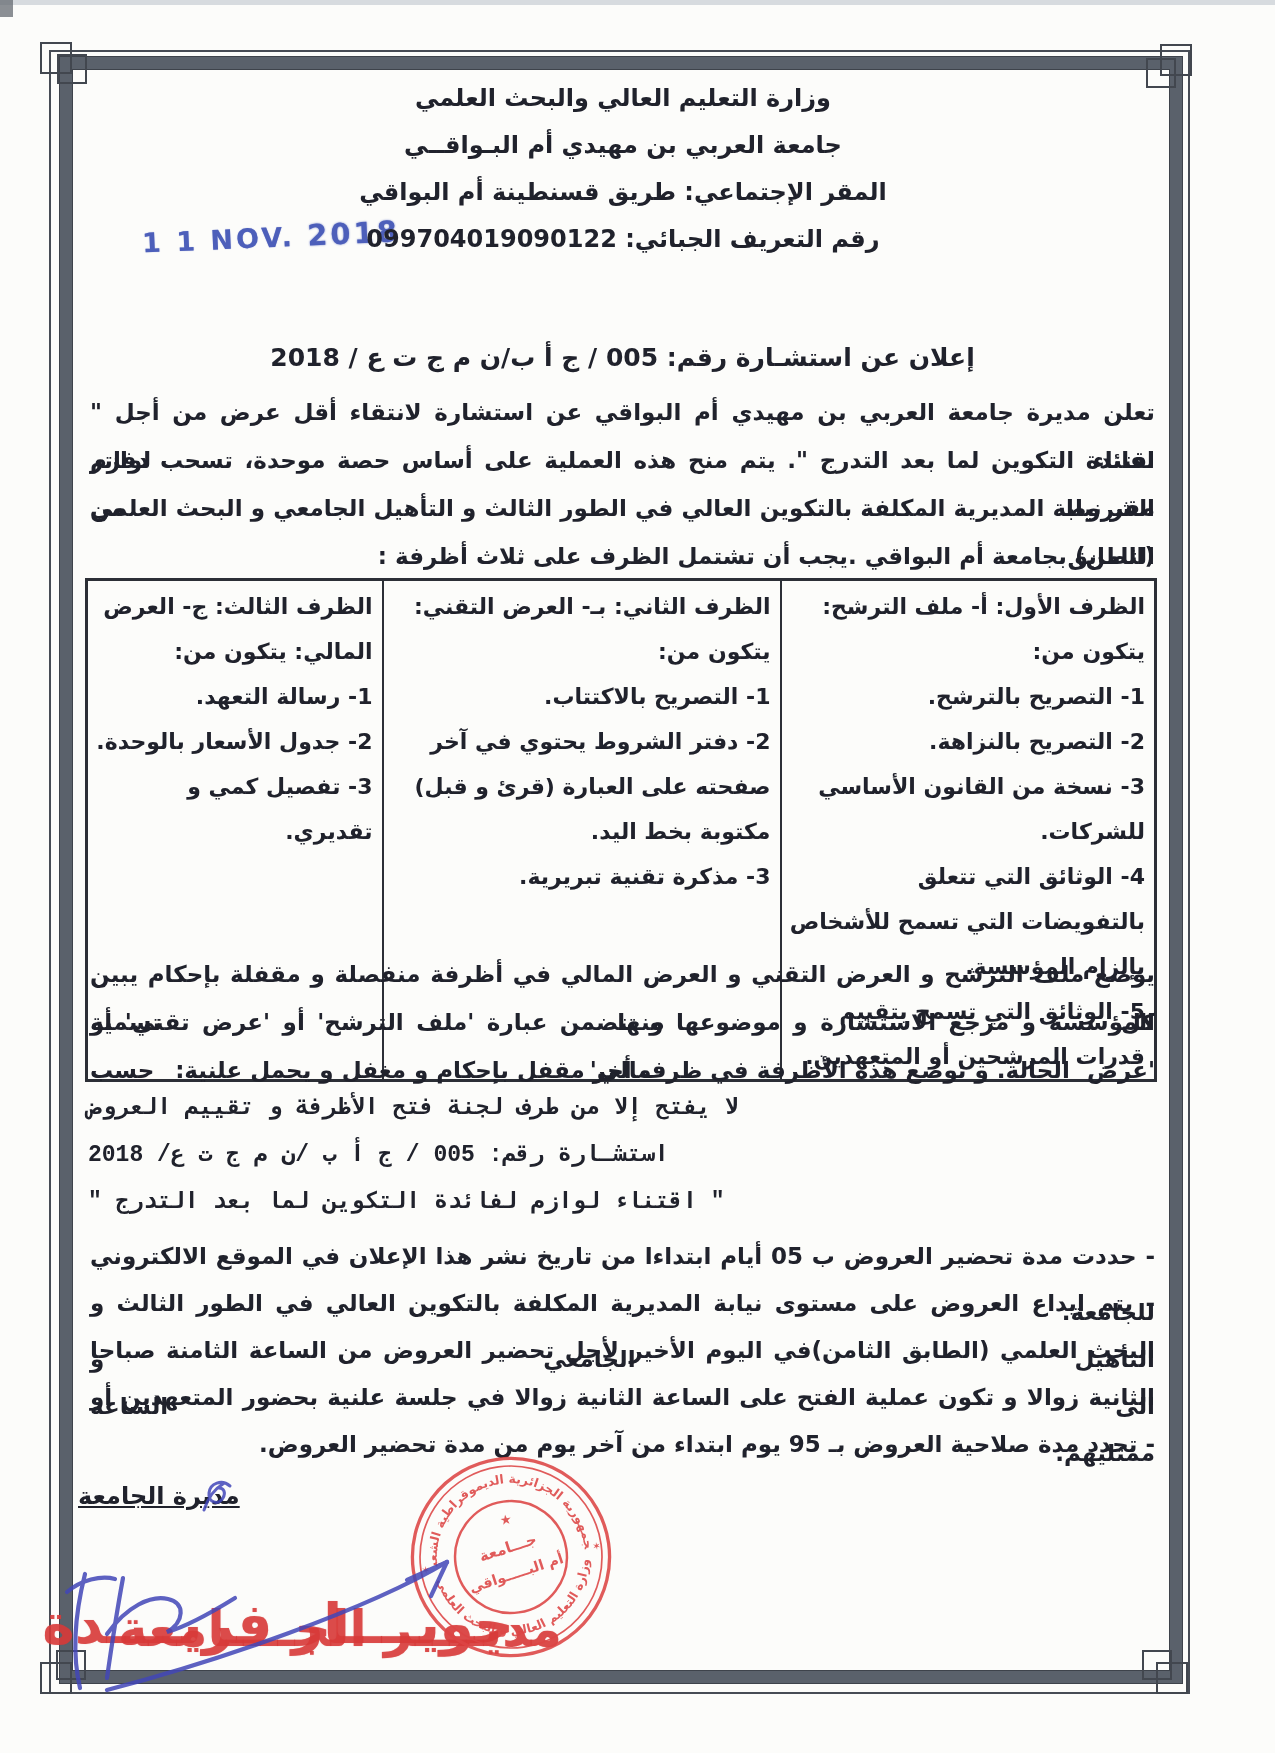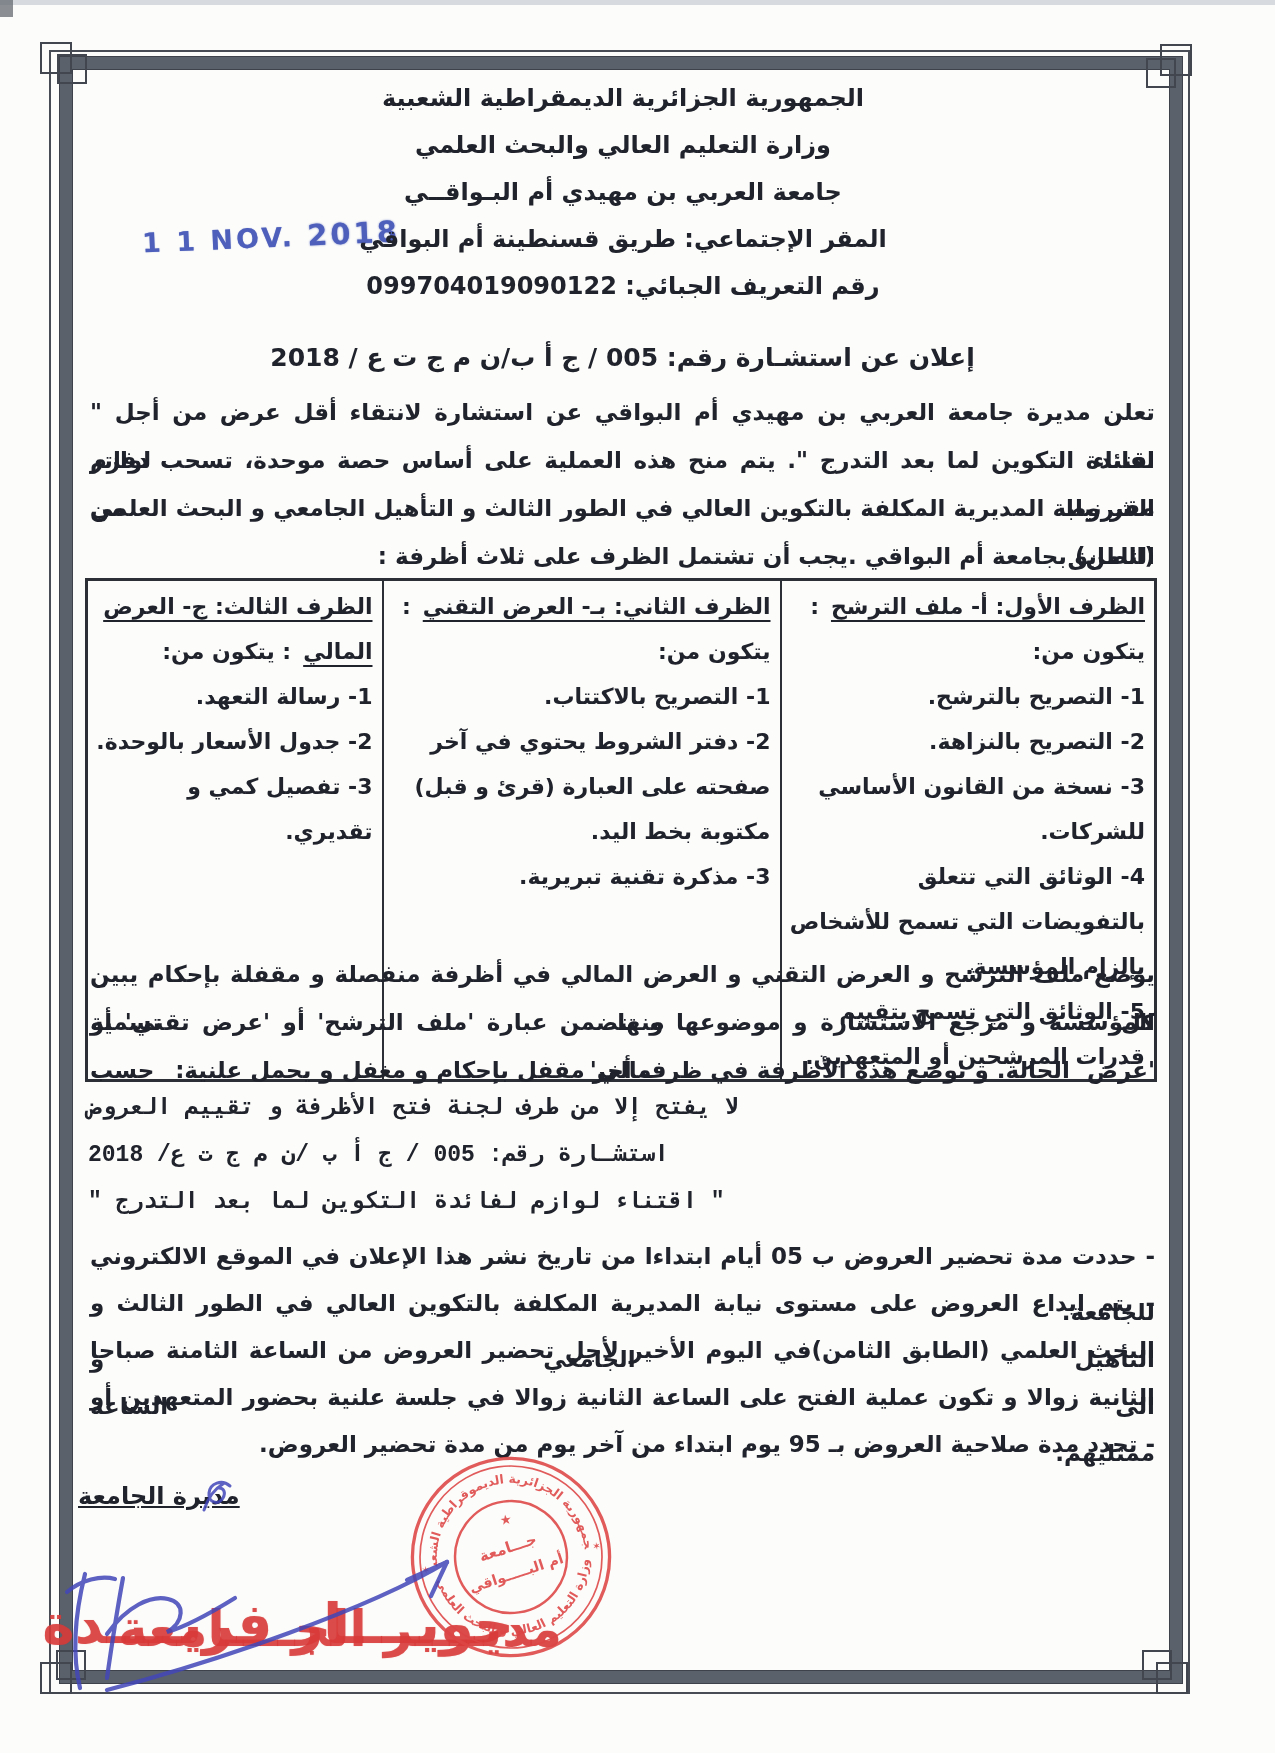--- a/index.html
+++ b/index.html
@@ -54,21 +54,21 @@
   .para2{top:950px;}
 
   
   .table-wrap{left:88px;top:578px;width:1069px;height:365px;}
   .env-table{width:1069px;height:365px;border-collapse:collapse;table-layout:fixed;
              border:3px solid #2c2f36;}
   .env-table td{border:2px solid #2c2f36;vertical-align:top;
                 padding:3px 9px 0 6px;font-size:22px;font-weight:bold;line-height:45px;
                 text-align:right;}
   .cell-line{line-height:45px;}
-  .und{text-decoration:underline;text-decoration-thickness:2px;text-underline-offset:6px;margin-left:12px;}
+  .und{text-decoration-thickness:2px;text-underline-offset:6px;}
 
   
   .center3{left:88px;top:1085px;width:1069px;text-align:left;
            font-size:23px;font-weight:bold;font-family:Liberation Mono, monospace;}
 
   
   .bullets{left:90px;top:1228px;width:1065px;font-size:23px;font-weight:bold;}
   .bullets .pl{height:47px;line-height:56px;text-align:justify;}
 
   
@@ -99,21 +99,20 @@
   <div class="abs csq sq-bl-b"></div>
   <div class="abs csq sq-br-a"></div>
   <div class="abs csq sq-br-b"></div>
 
   <div class="abs date-stamp">
     <span>1 1 NOV.</span>
     <span class="year">2018</span>
   </div>
 
   <div class="abs letterhead">
-    <div class="ln">الجمهورية الجزائرية الديمقراطية الشعبية</div>
     <div class="ln">وزارة التعليم العالي والبحث العلمي</div>
     <div class="ln">جامعة العربي بن مهيدي أم البـواقــي</div>
     <div class="ln">المقر الإجتماعي: طريق قسنطينة  أم البواقي</div>
     <div class="ln">رقم التعريف الجبائي: 099704019090122</div>
   </div>
 
   <div class="abs title">إعلان عن استشـارة رقم: 005 / ج أ ب/ن م ج ت ع / 2018</div>
 
   <div class="abs para intro">
     <div class="pl jl">تعلن مديرة جامعة العربي بن مهيدي أم البواقي عن استشارة لانتقاء أقل عرض من أجل " اقتناء لوازم</div>

